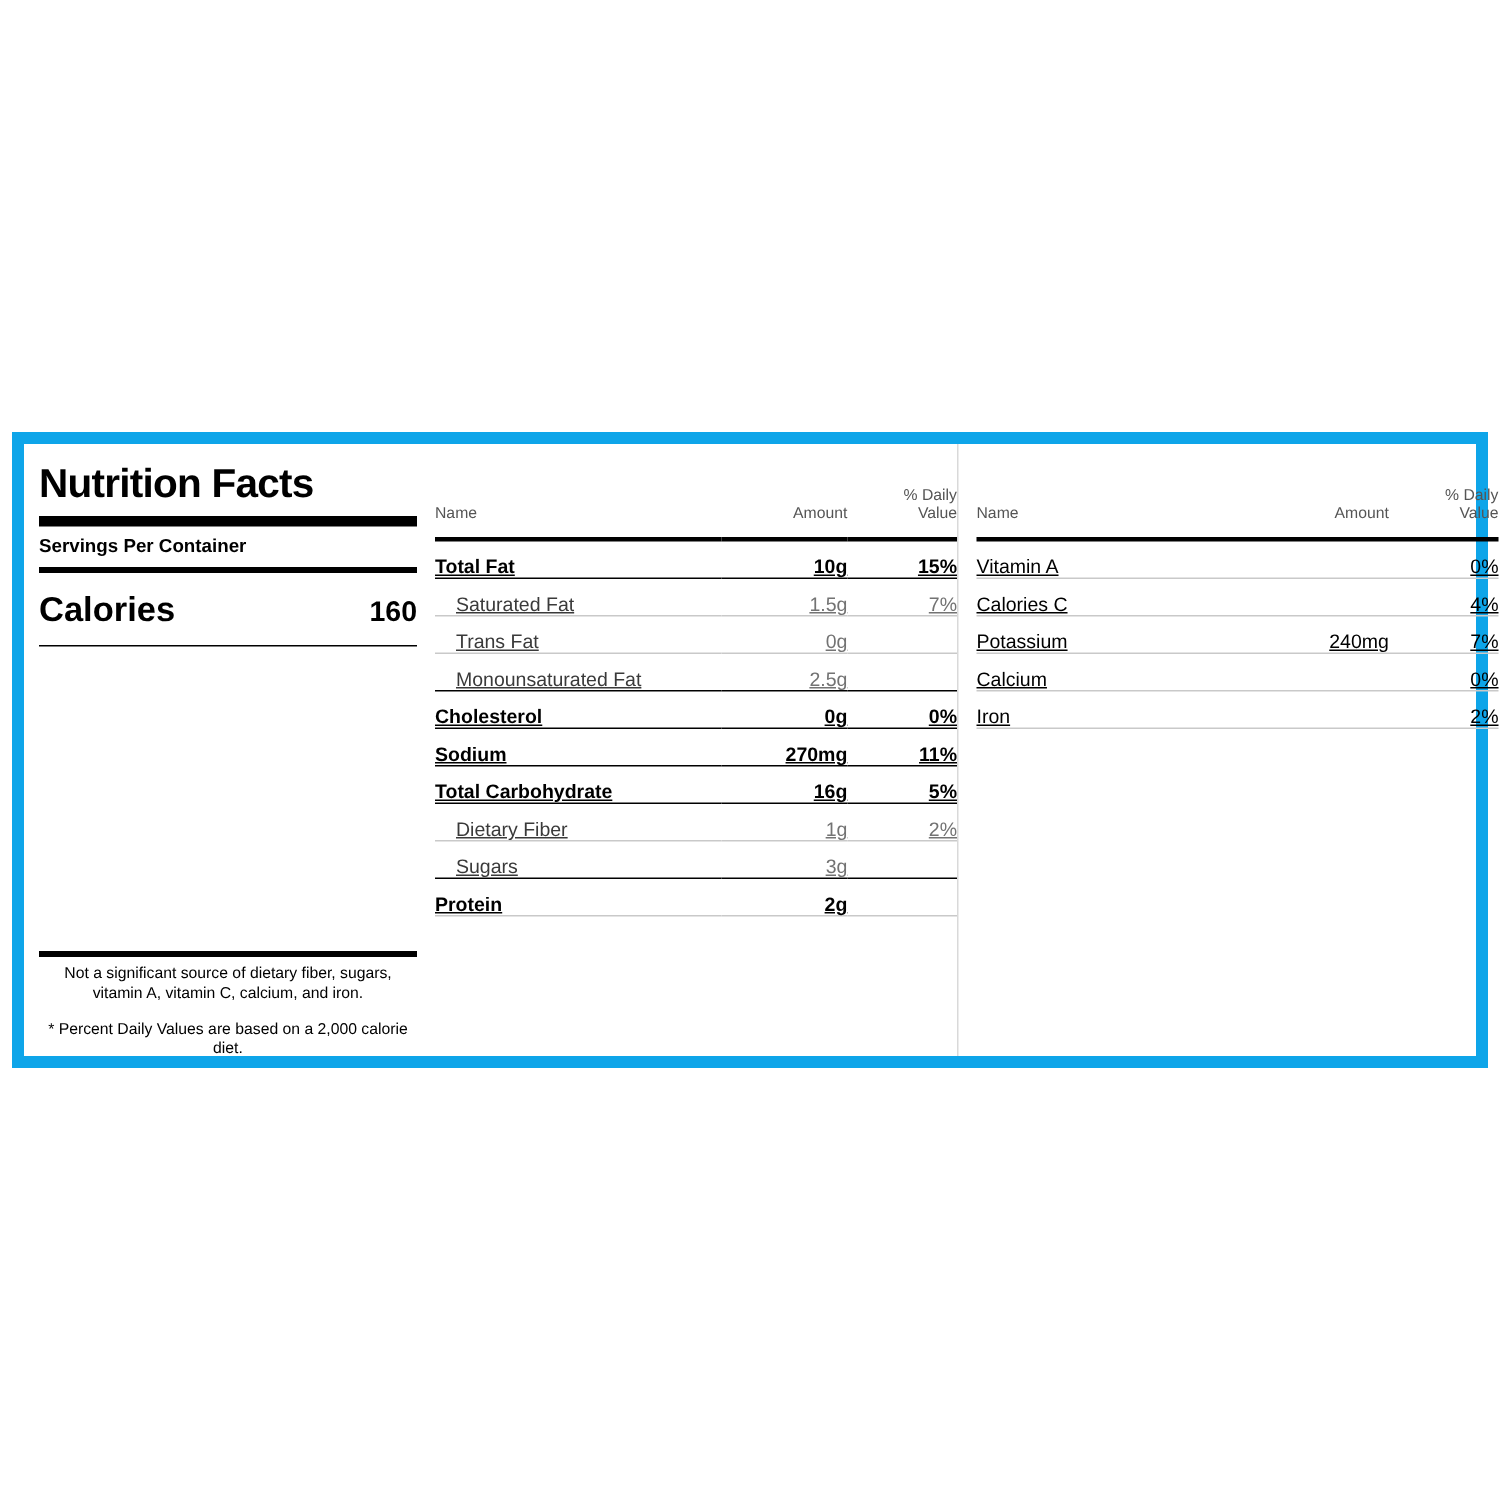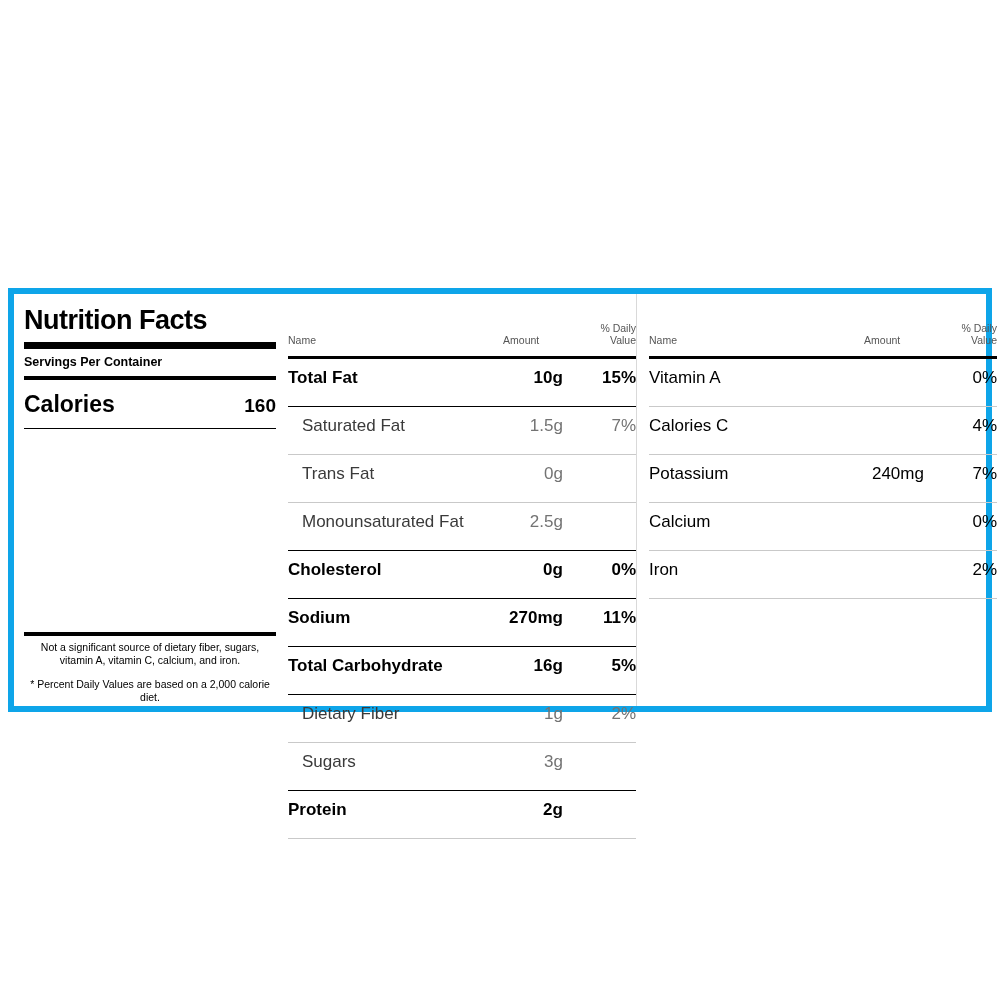--- a/index.html
+++ b/index.html
@@ -10,21 +10,21 @@
     height: 1000px;
     font-family: "Liberation Sans", sans-serif;
   }
 
   #panel {
     position: absolute;
     left: 8px;
     top: 288px;
     width: 984px;
     height: 424px;
-    border: 6px solid #0ea5e9;
+    border: 8px solid #0ea5e9;
     background: #ffffff;
     box-sizing: border-box;
     display: flex;
     flex-direction: row;
   }
 
   
   .left-col {
     width: 262px;
     box-sizing: border-box;
@@ -128,27 +128,28 @@
 
   table.nut th {
     font-size: 10.5px;
     font-weight: normal;
     color: #555;
     padding: 0 0 10px 0;
     vertical-align: bottom;
     line-height: 1.15;
   }
   th.c-name { text-align: left; width: 55%; }
-  th.c-amt  { width: 24%; padding-right: 28px; }
+  th.c-amt  { text-align: right; width: 24%; padding-right: 28px; }
   th.c-dv   { text-align: right; width: 21%; }
 
   table.nut td {
-    font-size: 17px;
-    padding: 9px 0 18px 0;
+    font-size: 13px;
+    padding: 9px 0 0 0;
     vertical-align: baseline;
+    text-decoration: underline;
   }
   td.c-name { text-align: left; }
   td.c-amt  { text-align: right; padding-right: 28px; }
   td.c-dv   { text-align: right; }
 
   tr.hdr-rule > * { border-bottom: 3px solid #000; }
   tr.bold td { font-weight: bold; color: #000; }
   tr.indent td.c-name { padding-left: 14px; color: #3a3a3a; font-weight: normal; }
   tr.indent td.c-amt, tr.indent td.c-dv { color: #737373; }
 

